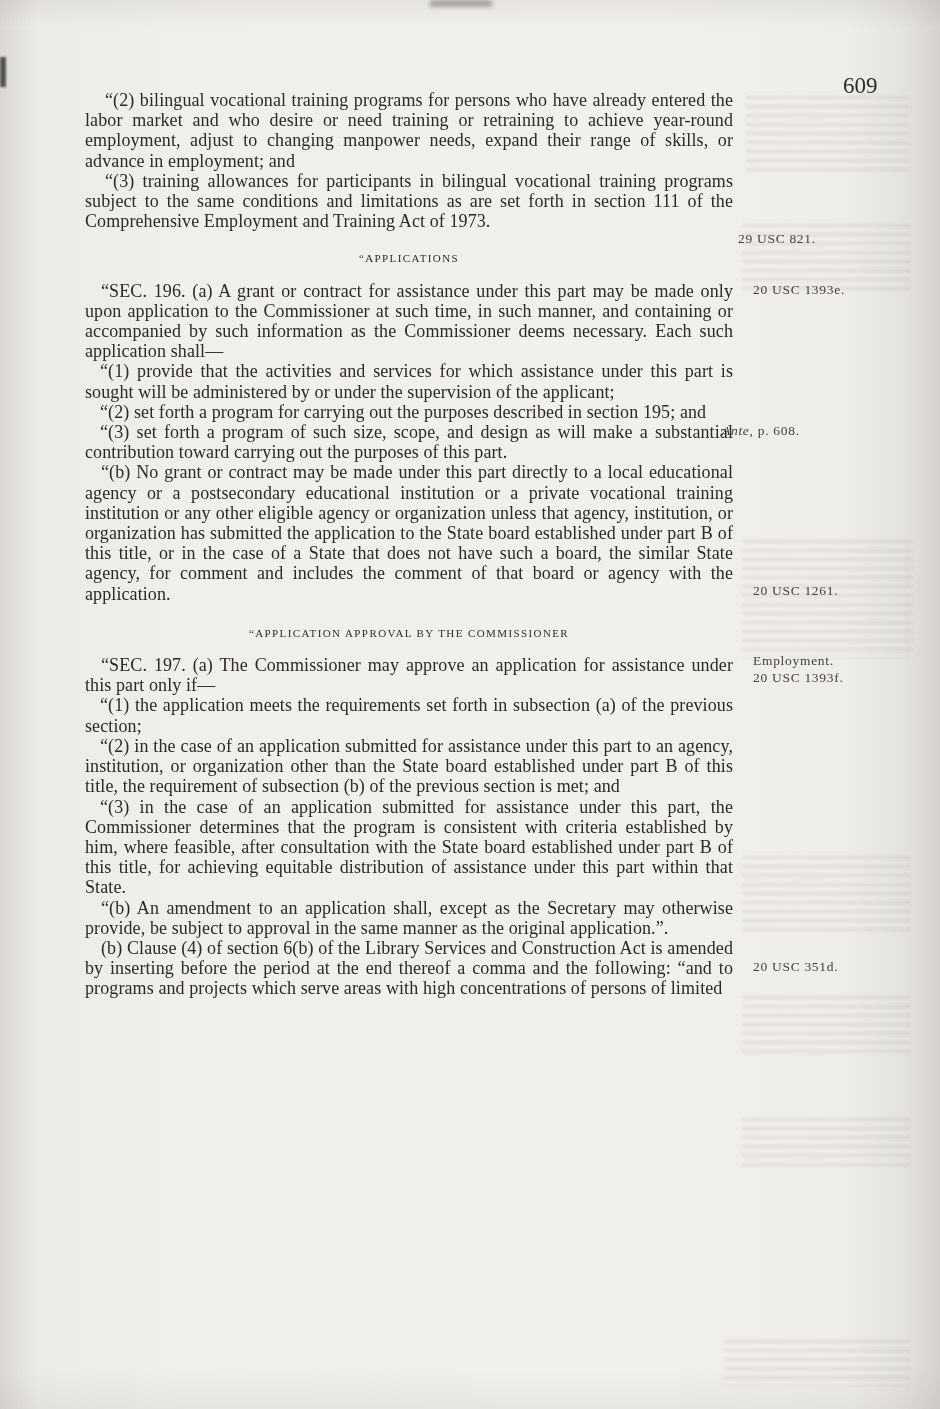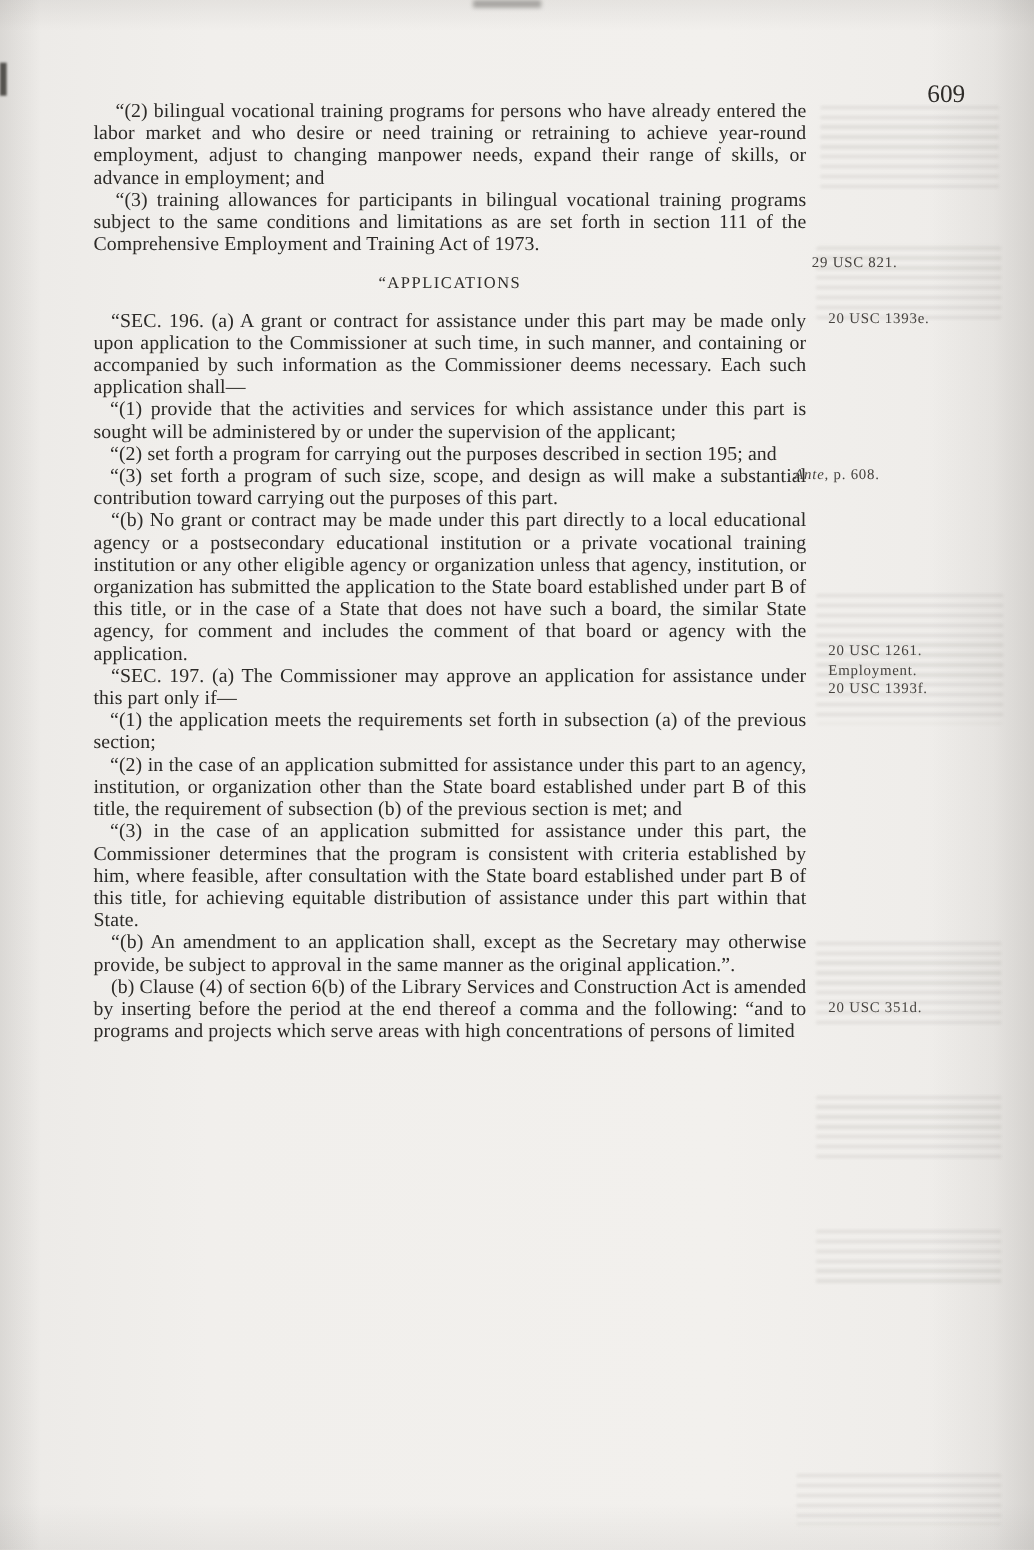--- a/index.html
+++ b/index.html
@@ -61,21 +61,21 @@
     text-align: justify;
     letter-spacing: 0.1px;
   }
   .main p { margin: 0; }
   .rel { position: relative; }
   .p-main { text-indent: 16px; }
   .p-sub1 { margin-left: 15px; text-indent: 20px; }
   .p-sub2 { margin-left: 31px; text-indent: 15px; }
   .heading {
     text-align: center; text-indent: 0;
-    font-size: 15px; letter-spacing: 1.4px;
+    font-size: 11px; letter-spacing: 1.4px;
     color: #2f2d2a;
     margin: 17px 0 12px 0 !important;
   }
   .heading2 { margin-top: 19px !important; }
   
   .note {
     position: absolute; width: 182px;
     font-size: 13.5px; line-height: 16.5px;
     letter-spacing: 0.7px;
     color: #45423e;
@@ -126,20 +126,21 @@
       <span class="note" style="left:637px; top:21px;"><span class="it">Ante,</span><span> p. 608.</span></span>
     </p>
 
     <p class="p-sub2">“(3) set forth a program of such size, scope, and design as will make a substantial contribution toward carrying out the purposes of this part.</p>
 
     <p class="p-main rel">
       <span>“(b) No grant or contract may be made under this part directly to a local educational agency or a postsecondary educational institution or a private vocational training institution or any other eligible agency or organization unless that agency, institution, or organization has submitted the application to the State board established under part B of this title, or in the case of a State that does not have such a board, the similar State agency, for comment and includes the comment of that board or agency with the application.</span>
       <span class="note" style="left:668px; top:121px;">20 USC 1261.</span>
     </p>
 
+    <p class="heading heading2">“APPLICATION APPROVAL BY THE COMMISSIONER</p>
 
     <p class="p-main rel">
       <span>“SEC. 197. (a) The Commissioner may approve an application for assistance under this part only if—</span>
       <span class="note" style="left:668px; top:-2px;">
           <span class="nline">Employment.</span>
           <span class="nline">20 USC 1393f.</span>
         </span>
     </p>
 
     <p class="p-sub2">“(1) the application meets the requirements set forth in subsection (a) of the previous section;</p>

